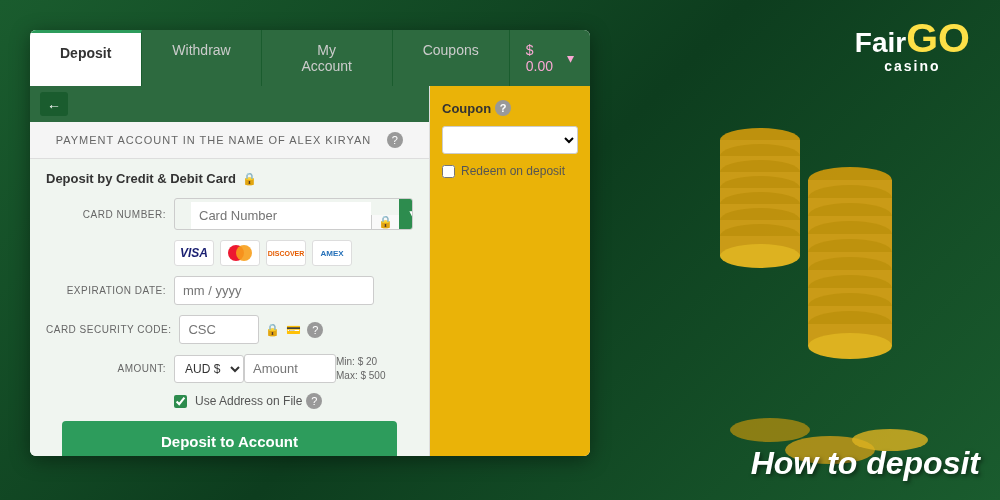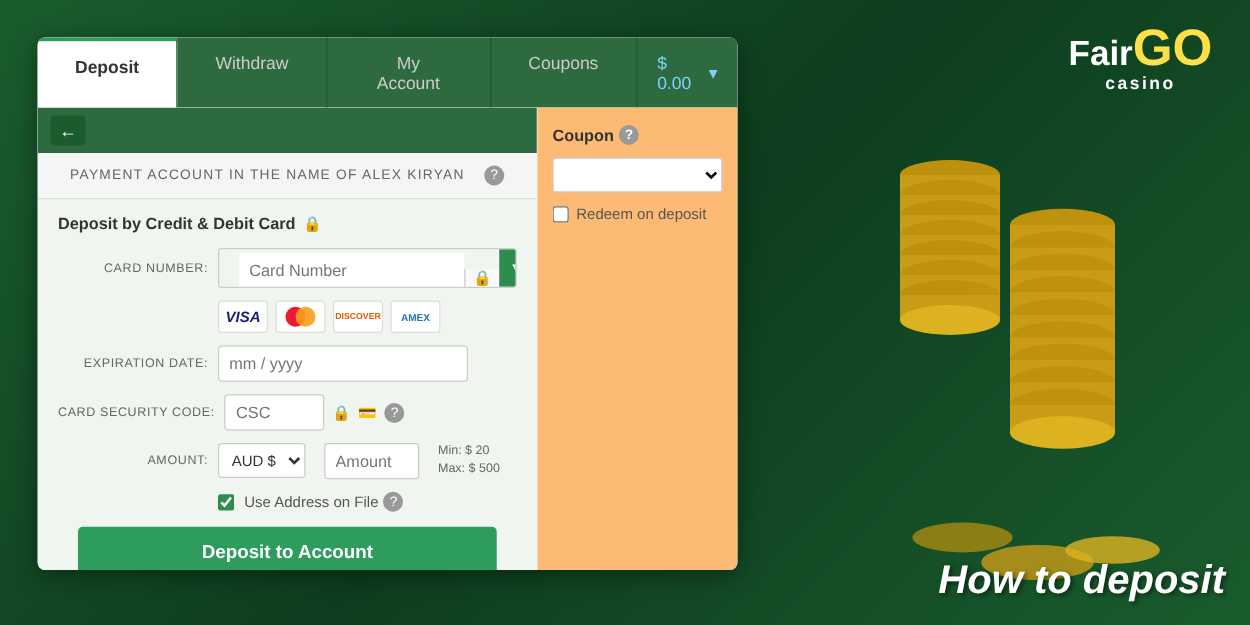--- a/index.html
+++ b/index.html
@@ -74,21 +74,21 @@
     }
     .tab.active {
       background: white;
       color: #333;
       font-weight: bold;
       border-top: 3px solid #2d9c5c;
     }
     .tab-balance {
       margin-left: auto;
       padding: 12px 16px;
-      color: #7dd3fc;
+      color: #f9a8d4;
       font-size: 14px;
       cursor: pointer;
       display: flex;
       align-items: center;
       gap: 4px;
     }
 
     
     .panel-body {
       display: flex;
@@ -273,34 +273,34 @@
     }
     .small-icon {
       color: #888;
       font-size: 12px;
       cursor: pointer;
     }
 
     
     .amount-wrapper {
       display: flex;
-      align-items: flex-start;
-      gap: 15px;
+      align-items: center;
+      gap: 0;
     }
     .currency-select {
       padding: 5px 6px;
       border: 1px solid #ccc;
       border-radius: 3px;
       font-size: 12px;
       background: white;
       color: #333;
       cursor: pointer;
     }
     .amount-input {
-      width: 76px;
+      width: 92px;
       padding: 6px 8px;
       border: 1px solid #ccc;
       border-radius: 3px;
       font-size: 13px;
       color: #999;
       background: white;
       outline: none;
     }
     .amount-hint {
       font-size: 10px;
@@ -338,21 +338,21 @@
       border-radius: 4px;
       font-size: 15px;
       font-weight: bold;
       cursor: pointer;
       text-align: center;
     }
 
     
     .coupon-area {
       width: 160px;
-      background: #fdba74;
+      background: #eab308;
       padding: 14px 12px;
     }
     .coupon-title {
       font-size: 13px;
       font-weight: bold;
       color: #333;
       margin-bottom: 10px;
       display: flex;
       align-items: center;
       gap: 4px;

